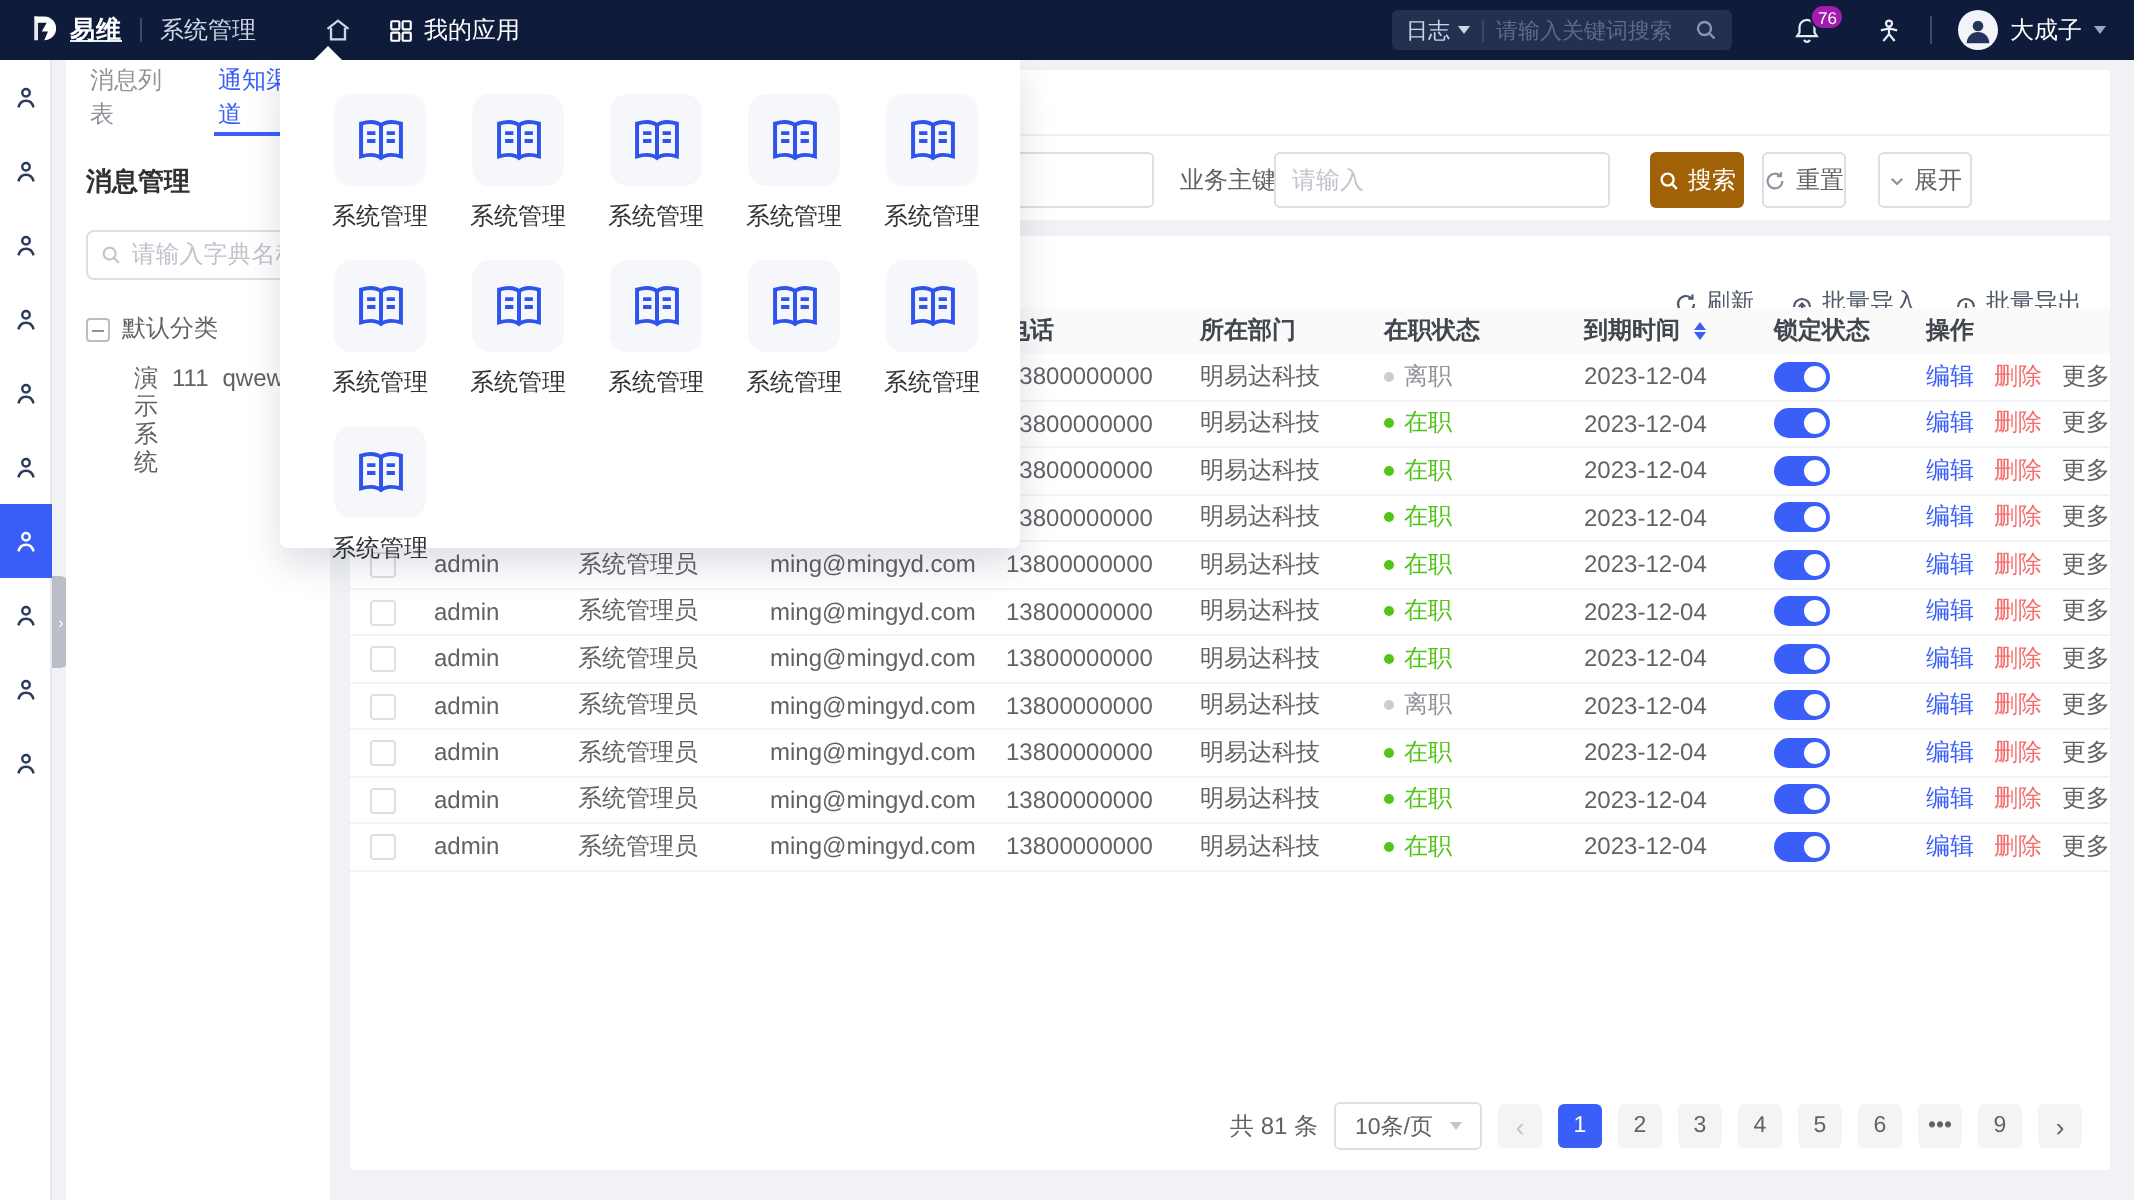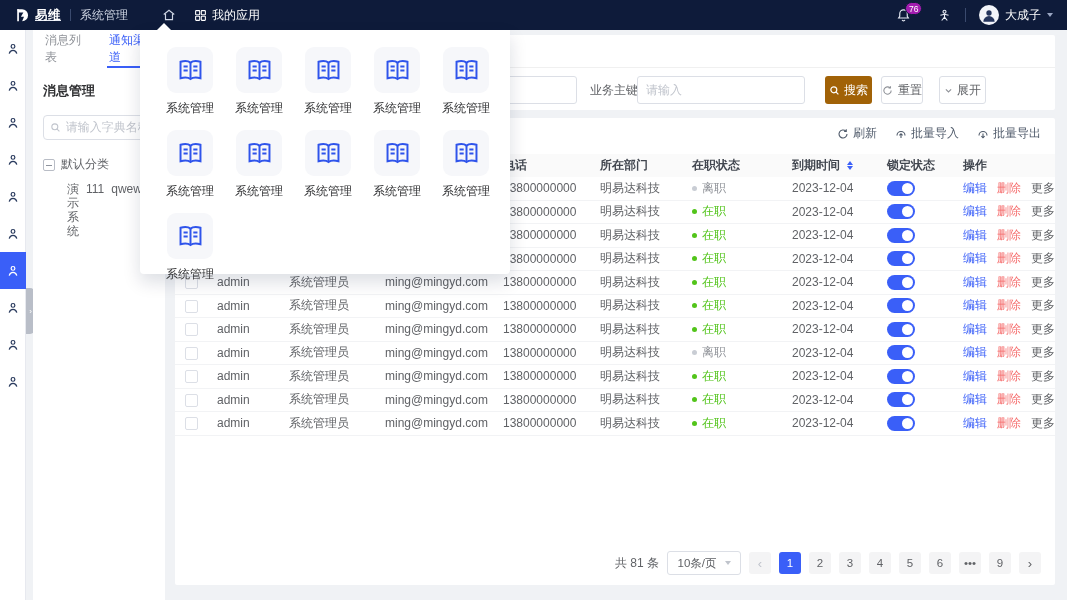--- a/index.html
+++ b/index.html
@@ -1,21 +1,21 @@
 <!DOCTYPE html>
 <html><head>
 <meta charset="utf-8">
 <style>
   * { margin:0; padding:0; box-sizing:border-box; }
   html,body { width:1067px; height:600px; overflow:hidden; }
   body { font-family:"Liberation Sans", sans-serif; background:#f0f2f5; position:relative; font-size:12px; color:#606266; }
 
   
   .navbar { position:absolute; left:0; top:0; width:1067px; height:30px; background:#0e1b3a; display:flex; align-items:center; padding:0 14px; color:#e8ecf5; z-index:40; }
-  .brand { display:flex; align-items:center; gap:6px;text-decoration:underline; }
+  .brand { display:flex; align-items:flex-start; gap:6px;text-decoration:underline; }
   .brand-name { font-size:12.5px; font-weight:bold; color:#fff; letter-spacing:.5px; }
   .nav-divider { width:1px; height:12px; background:#3a4a6e; margin:0 9px; }
   .app-title { font-size:12px; color:#cfd6e4; }
   .nav-home { margin-left:34px; display:flex; align-items:center; cursor:pointer; }
   .nav-apps { margin-left:18px; display:flex; align-items:center; gap:5px; cursor:pointer; color:#fff; }
   .nav-right { margin-left:auto; display:flex; align-items:center; }
   .nav-search { width:170px; height:20px; background:#24304f; border-radius:3px; display:flex; align-items:center; padding:0 7px; gap:6px; font-size:11px; }
   .scope { color:#cdd5e6; display:flex; align-items:center; gap:4px; white-space:nowrap; }
   .caret-down { width:0; height:0; border-left:3.5px solid transparent; border-right:3.5px solid transparent; border-top:4px solid currentColor; display:inline-block; }
   .nav-search .sep { width:1px; height:11px; background:#3a4766; }
@@ -61,21 +61,21 @@
   .f-keyword { left:280px; top:41px; width:122px; }
   .f-label { position:absolute; left:415px; top:41px; line-height:28px; color:#606266; }
   .f-field { left:462px; top:41px; width:168px; }
   .btn { position:absolute; top:41px; height:28px; border-radius:3px; display:flex; align-items:center; justify-content:center; gap:4px; font-size:12px; cursor:pointer; border:1px solid transparent; }
   .btn-primary { left:650px; width:47px; background:#a16207; color:#fff; }
   .btn-plain { background:#fff; border-color:#dcdfe6; color:#606266; }
   .btn-reset { left:706px; width:42px;justify-content:space-between; }
   .btn-expand { left:764px; width:47px; }
 
   .table-card { position:absolute; left:10px; right:12px; top:88px; bottom:15px; background:#fff; border-radius:2px; }
-  .toolbar { position:absolute; top:7px; right:14px; display:flex; gap:18px; color:#4e5969; }
+  .toolbar { position:absolute; top:25px; right:14px; display:flex; gap:18px; color:#4e5969; }
   .tool { display:flex; align-items:center; gap:4px; cursor:pointer; }
 
   .table { position:absolute; left:0; right:0; top:36px; }
   .tr, .thead { display:grid; grid-template-columns:36px 72px 96px 118px 97px 92px 100px 95px 76px 1fr; align-items:center; }
   .thead { height:23px; background:#fafafa; color:#41464f; font-weight:bold; }
   .tr { height:23.5px; border-bottom:1px solid #f2f3f5; }
   .td, .th { padding-left:6px; white-space:nowrap; overflow:hidden; }
   .c-check { padding-left:10px; }
   .checkbox { width:13px; height:13px; border:1px solid #dcdfe6; border-radius:2px; display:inline-block; background:#fff; cursor:pointer; vertical-align:middle; }
   .sort { display:inline-flex; flex-direction:column; gap:1px; margin-left:4px; vertical-align:middle; }
@@ -145,20 +145,34 @@
           <rect x="3" y="3" width="7.5" height="7.5" rx="1"></rect>
           <rect x="13.5" y="3" width="7.5" height="7.5" rx="1"></rect>
           <rect x="3" y="13.5" width="7.5" height="7.5" rx="1"></rect>
           <rect x="13.5" y="13.5" width="7.5" height="7.5" rx="1"></rect>
         </svg>
     </span>
     <span>我的应用</span>
   </span>
 
   <div class="nav-right">
+    <div class="nav-search">
+      <span class="scope">
+        <span>日志</span>
+        <i class="caret-down"></i>
+      </span>
+      <span class="sep"></span>
+      <span class="ph">请输入关键词搜索</span>
+      <span>
+        <svg width="12" height="12" viewBox="0 0 24 24" fill="none" stroke="#8794b3" stroke-width="2.4">
+            <circle cx="10.5" cy="10.5" r="6.5"></circle>
+            <path d="m15.5 15.5 5 5"></path>
+          </svg>
+      </span>
+    </div>
 
     <span class="bell-wrap">
       <span>
         <svg width="15" height="15" viewBox="0 0 24 24" fill="none" stroke="#e8ecf5" stroke-width="1.8">
             <path d="M12 3a6 6 0 0 0-6 6v4.2L4.2 16h15.6L18 13.2V9a6 6 0 0 0-6-6z"></path>
             <path d="M9.8 19a2.3 2.3 0 0 0 4.4 0"></path>
           </svg>
       </span>
       <span class="badge">76</span>
     </span>

